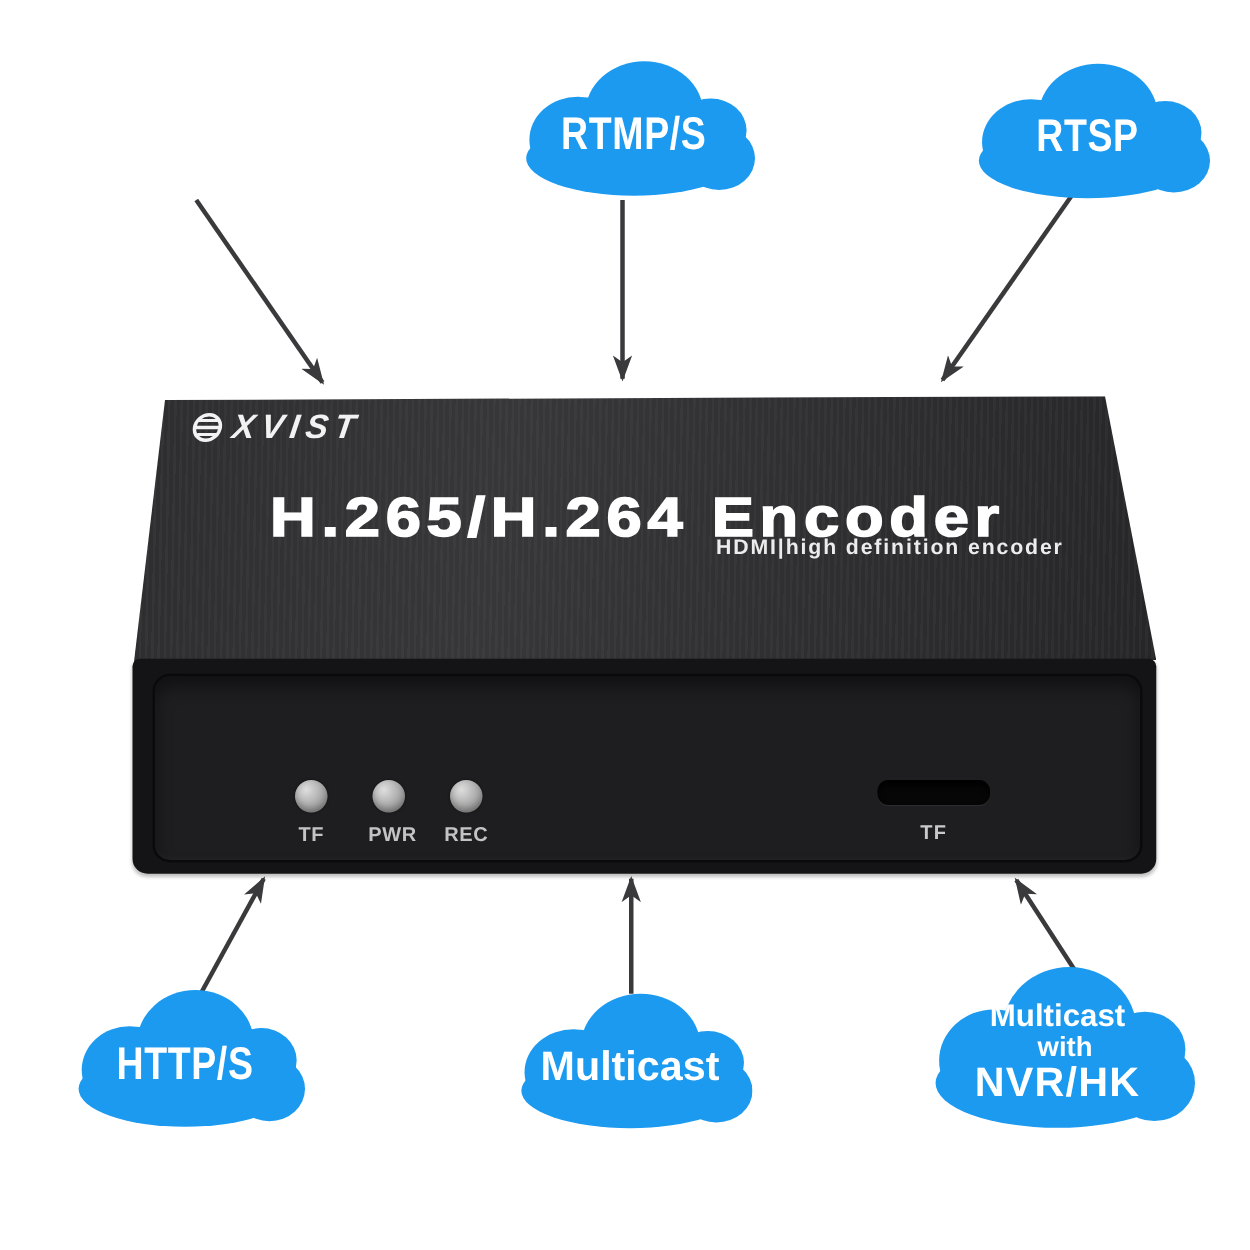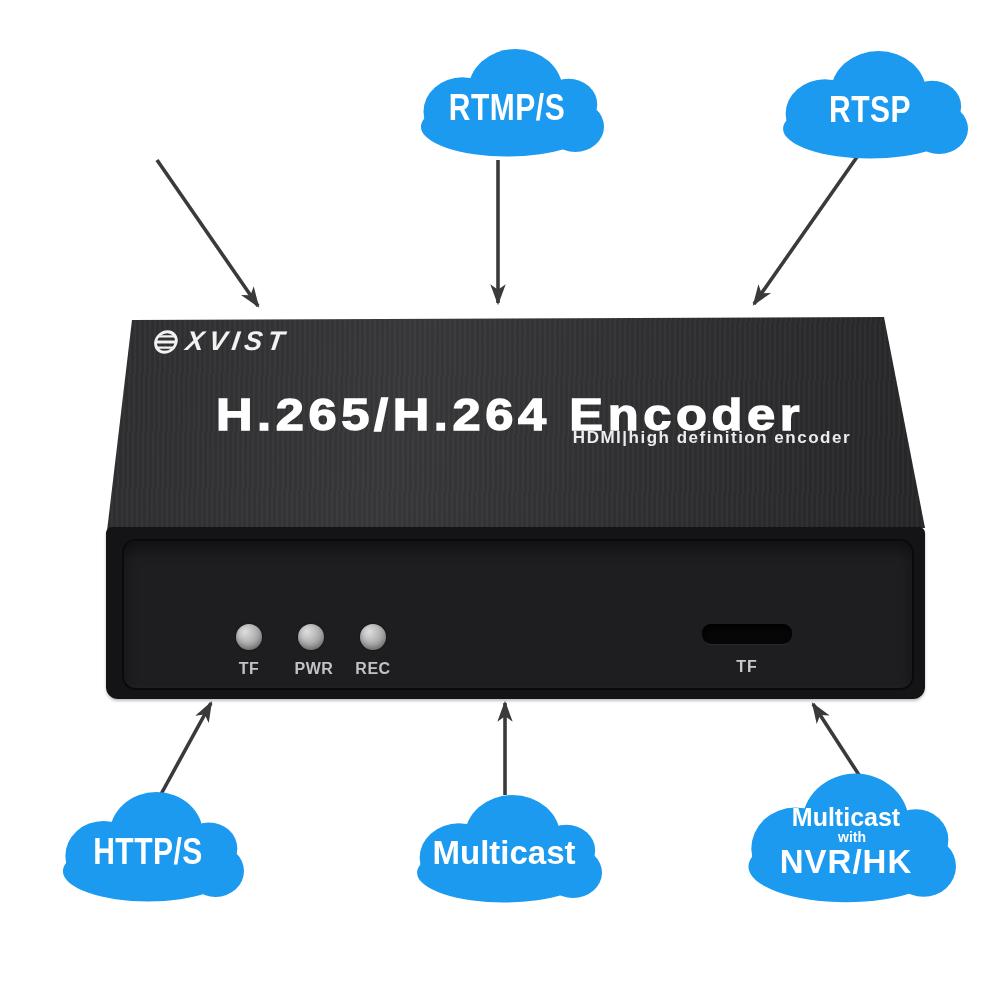--- a/index.html
+++ b/index.html
@@ -24,21 +24,21 @@
   }
   .cond { font-size:30px; letter-spacing:0.5px; transform:scaleY(1.22); }
   .cloud-ts    { left:48px;  top:46px;  width:194px; height:112px; }
   .cloud-rtmp  { left:410px; top:46px;  width:194px; height:112px;text-decoration:underline; }
   .cloud-rtsp  { left:772px; top:48px;  width:196px; height:112px; }
   .cloud-http  { left:52px;  top:789px; width:192px; height:114px; }
   .cloud-multi { left:406px; top:792px; width:196px; height:112px; }
   .cloud-nvr   { left:736px; top:770px; width:220px; height:134px; }
   .multi-label { font-size:33px; }
   .nvr-l1 { font-size:25px; }
-  .nvr-l2 { font-size:14px;margin-left:12px; }
+  .nvr-l2 { font-size:22px;margin-left:12px; }
   .nvr-l3 { font-size:33px; letter-spacing:1px; }
 
   
   .device-top {
     position:absolute; inset:0; z-index:1;
     clip-path: polygon(132px 320px, 884px 317px, 925px 528px, 107px 531px);
     background:
       repeating-linear-gradient(91deg, rgba(255,255,255,0.03) 0 2px, rgba(0,0,0,0.0) 2px 5px),
       linear-gradient(100deg, #28282a 0%, #37373a 40%, #2c2c2f 70%, #212124 100%);
   }

